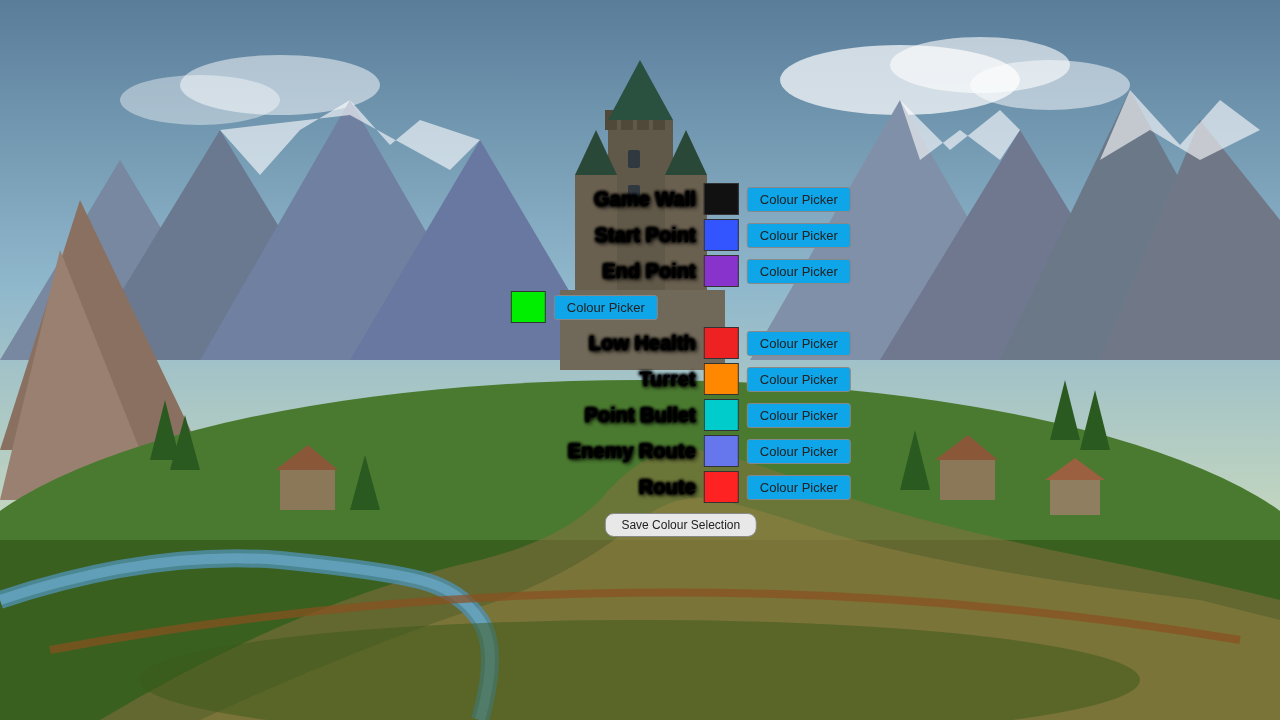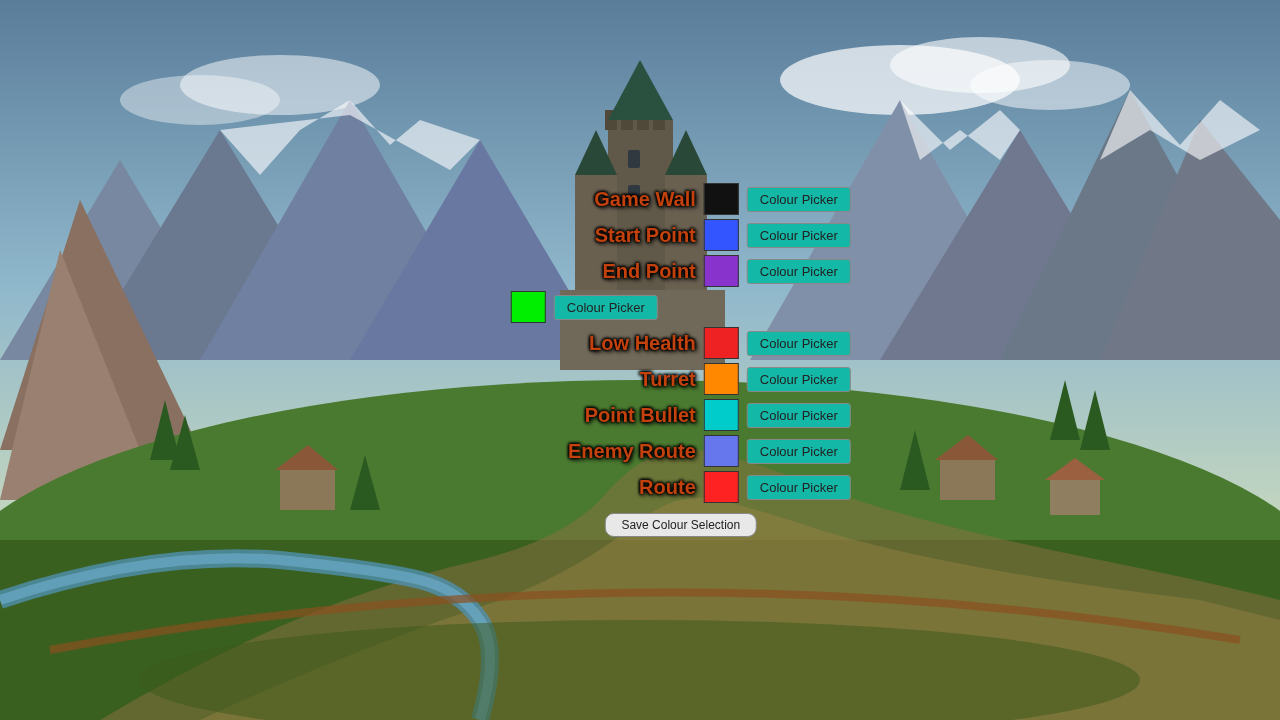--- a/index.html
+++ b/index.html
@@ -32,40 +32,40 @@
       align-items: flex-start;
     }
 
     .color-row {
       display: flex;
       align-items: center;
       gap: 0px;
     }
 
     .label {
-      color: #c2410c;
+      color: #000000;
       font-size: 20px;
       font-weight: bold;
       text-shadow: 2px 2px 4px #000, -1px -1px 3px #000, 1px -1px 3px #000, -1px 1px 3px #000;
       width: 185px;
       text-align: right;
       margin-right: 8px;
     }
 
     .color-swatch {
       width: 35px;
       height: 32px;
       border: 1px solid #333;
       flex-shrink: 0;
     }
 
     .colour-picker-btn {
       margin-left: 8px;
       padding: 4px 12px;
-      background: #14b8a6;
+      background: #0ea5e9;
       border: 1px solid #888;
       border-radius: 3px;
       font-size: 13px;
       cursor: pointer;
       white-space: nowrap;
       color: #222;
       font-weight: normal;
     }
 
     .save-btn-container {

